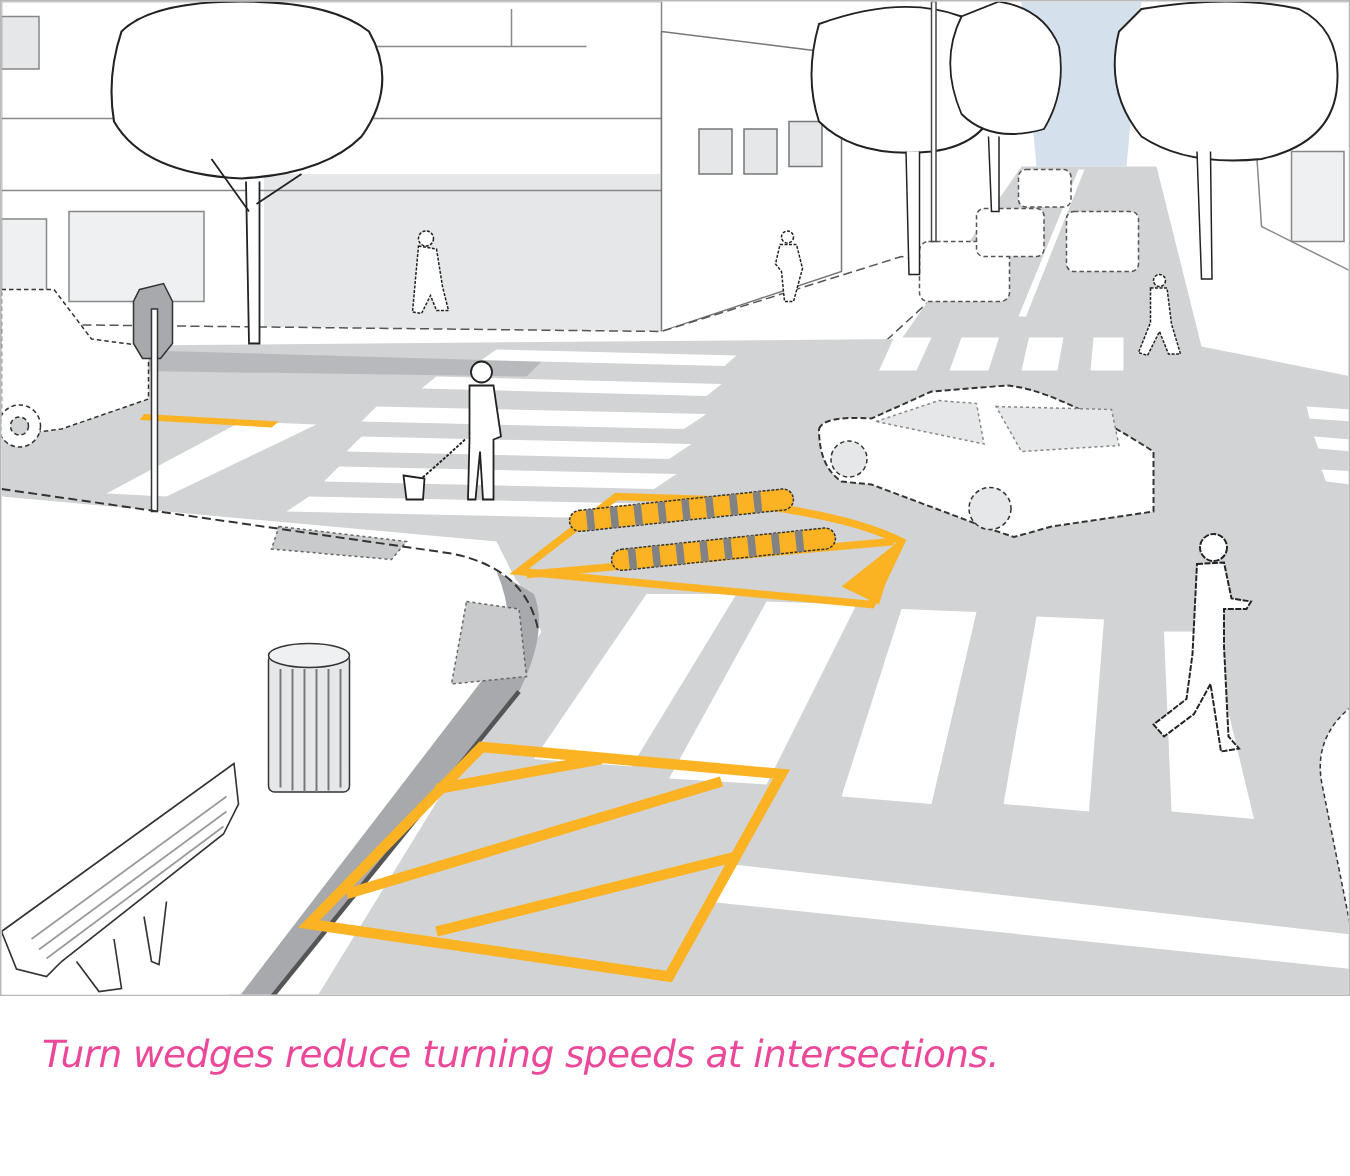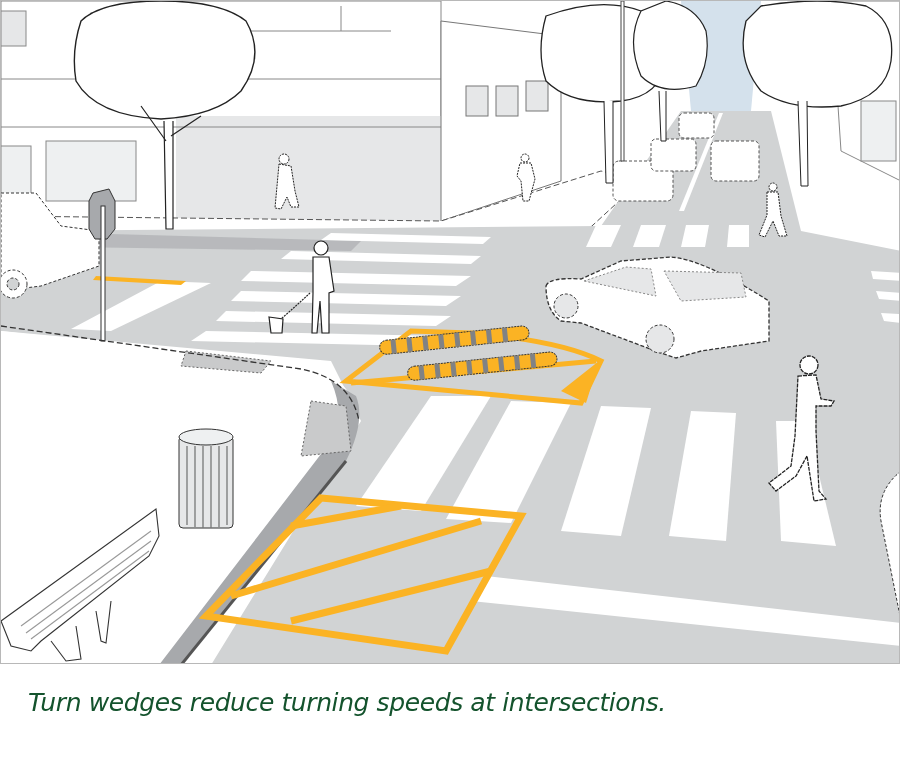--- a/index.html
+++ b/index.html
@@ -5,21 +5,21 @@
     html, body { margin: 0; padding: 0; background: #ffffff; }
     body { width: 900px; height: 784px; position: relative; overflow: hidden; font-family: "DejaVu Sans", sans-serif; }
     .illustration {
       position: absolute; left: 0; top: 0; width: 900px; height: 664px;
       border: 1px solid #b8b8b8; box-sizing: border-box; background: #ffffff; overflow: hidden;
     }
     .illustration svg { display: block; }
     .caption {
       position: absolute; left: 28px; top: 688px; width: 860px;
       font-family: "DejaVu Sans", sans-serif; font-style: italic;
-      font-size: 25px; letter-spacing: -0.4px; color: #14532d;
+      font-size: 25px; letter-spacing: -0.4px; color: #ec4899;
       white-space: nowrap;
     }
   </style>
 </head>
 <body>
 
 <div class="illustration">
   <svg width="900" height="664" viewBox="0 0 900 664" xmlns="http://www.w3.org/2000/svg">
 
     <path d="M680 0 L760 0 L750 110 L690 110 Z" fill="#d4e1ec"></path>

